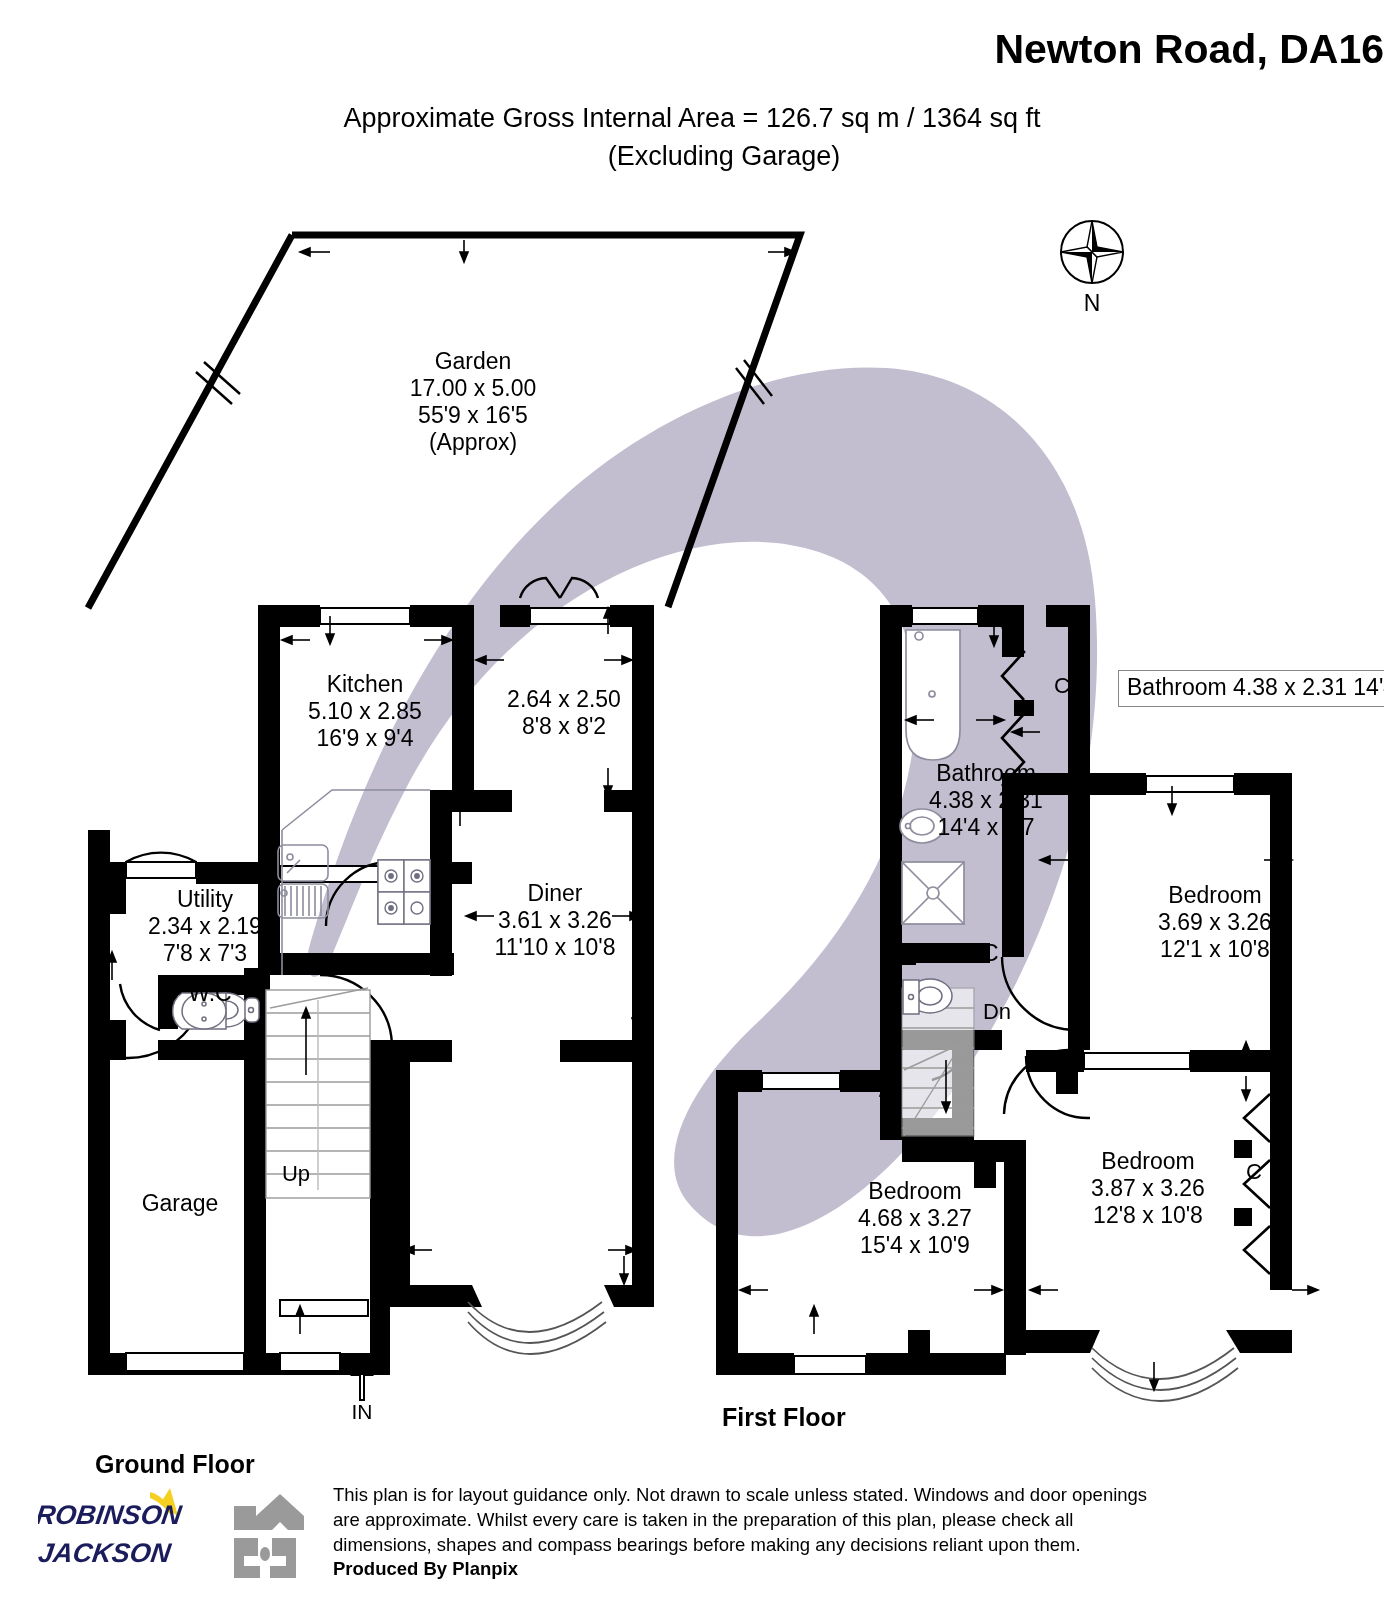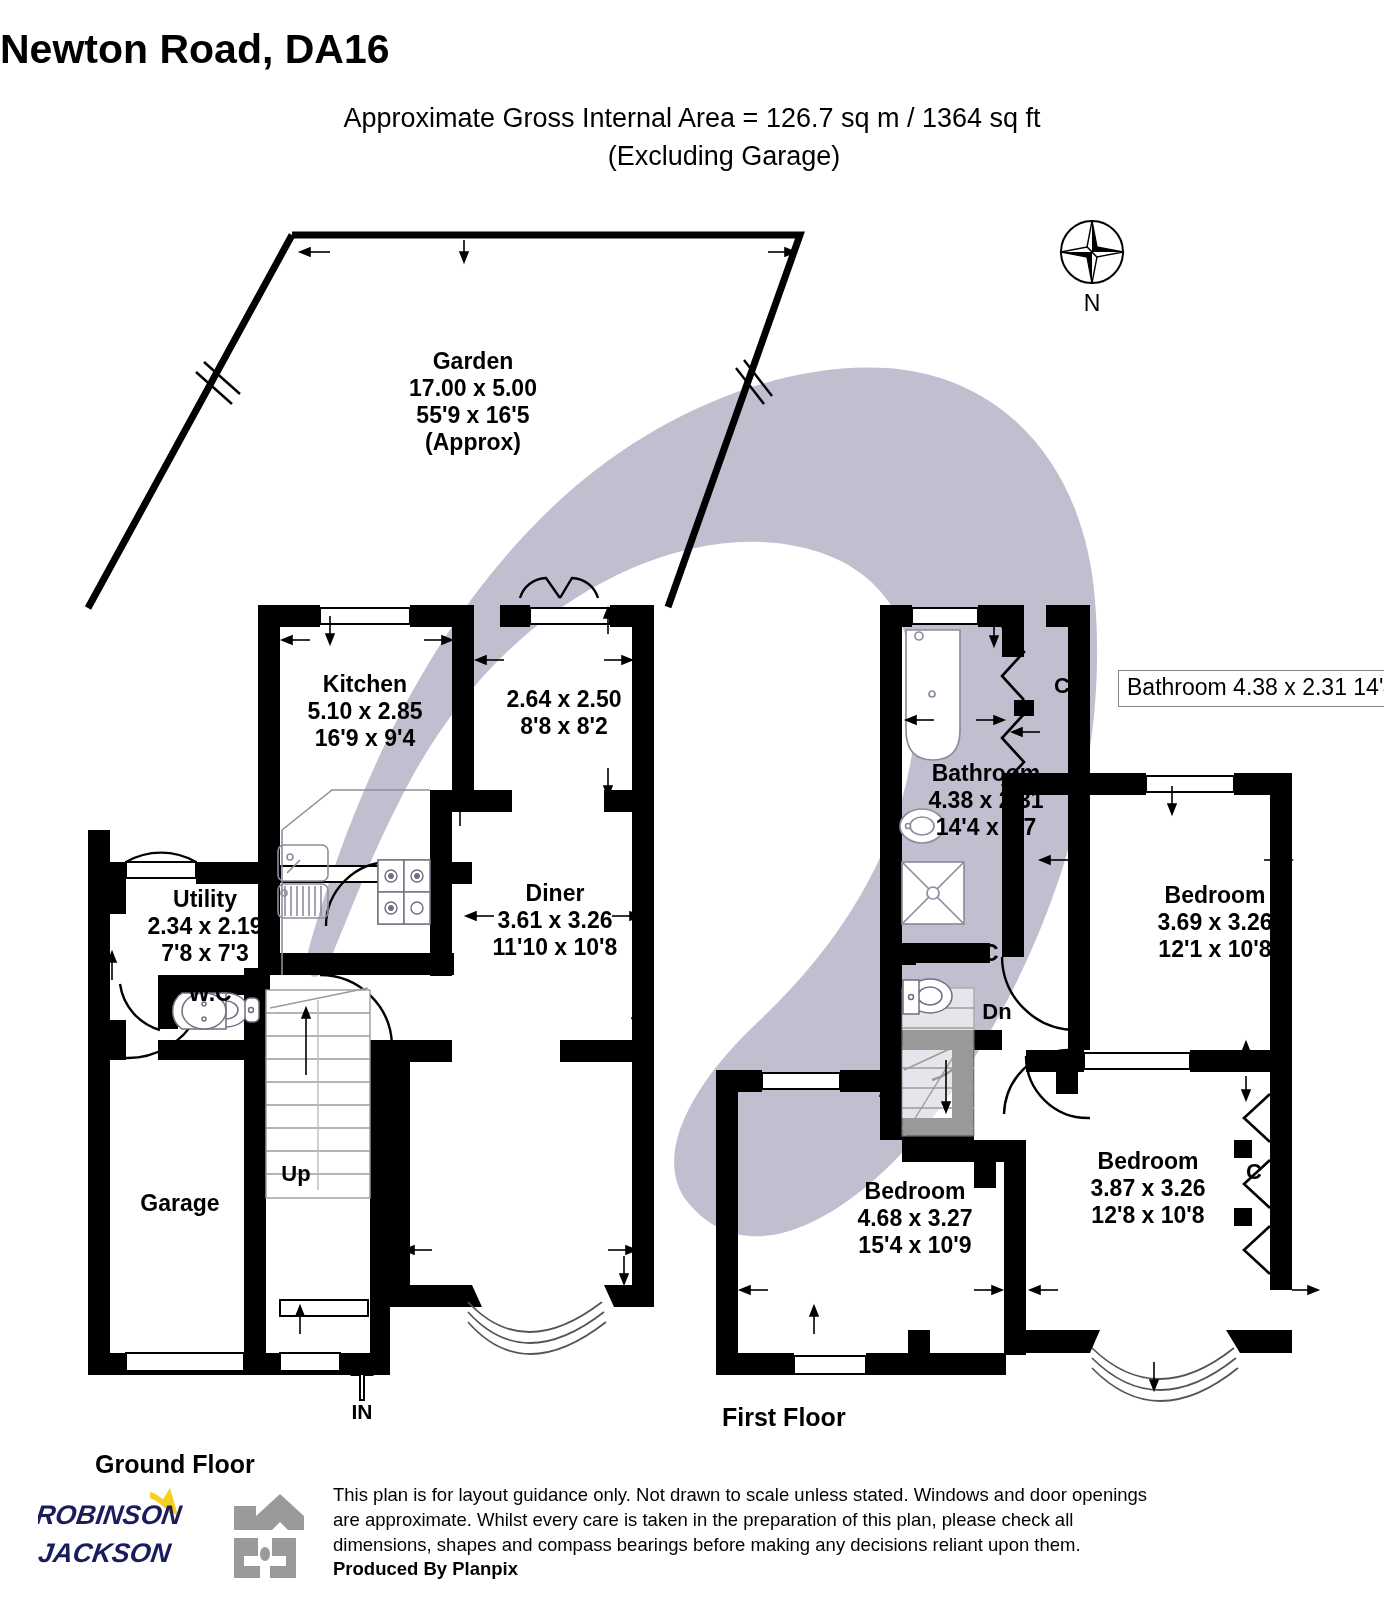--- a/index.html
+++ b/index.html
@@ -3,38 +3,38 @@
 <meta charset="utf-8">
 <style>
   html,body{margin:0;padding:0;background:#ffffff;}
   body{width:1384px;height:1600px;position:relative;overflow:hidden;
        font-family:"Liberation Sans","DejaVu Sans",sans-serif;color:#000;}
   #root{position:relative;width:1384px;height:1600px;}
   svg{display:block;}
   .abs{position:absolute;}
 
   
-  #title{position:absolute;top:26px;left:0;width:1384px;text-align:left;
+  #title{position:absolute;top:26px;left:0;width:1384px;text-align:right;
          font-size:41px;font-weight:bold;letter-spacing:0px;}
   #sub1{position:absolute;top:103px;left:0;width:1384px;text-align:center;font-size:27px;}
   #sub2{position:absolute;top:141px;left:0;width:1384px;text-align:center;font-size:27px;padding-left:32px;}
 
   
   .floorcap{position:absolute;font-size:25px;font-weight:bold;}
   #cap-ground{left:95px;top:1422px;margin-top:28px;}
   #cap-first{left:722px;top:1403px;}
 
   
   #compass{position:absolute;left:1044px;top:218px;width:96px;height:100px;}
   #compass .nlab{position:absolute;left:0;width:96px;top:72px;text-align:center;
                  font-size:23px;}
 
   
   .rlab{position:absolute;text-align:center;font-size:23px;line-height:27px;
-        white-space:nowrap;font-weight:bold;}
+        white-space:nowrap;}
   .rlab .nm{display:block;}
   .rlab .d1{display:block;text-align:center;}
   .rlab .d2{display:block;}
   .small{font-size:22px;}
   .tiny{font-size:21px;}
 
   .boxlab{position:absolute;border:1px solid #888;background:#fff;padding:3px 8px 5px 8px;
           text-align:center;font-size:23px;line-height:27px;white-space:nowrap;}
 
   

